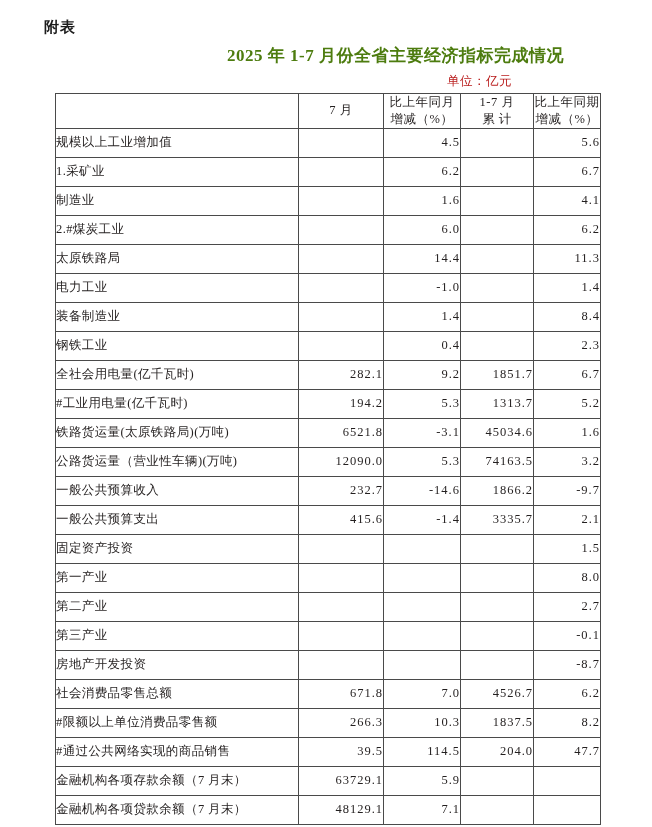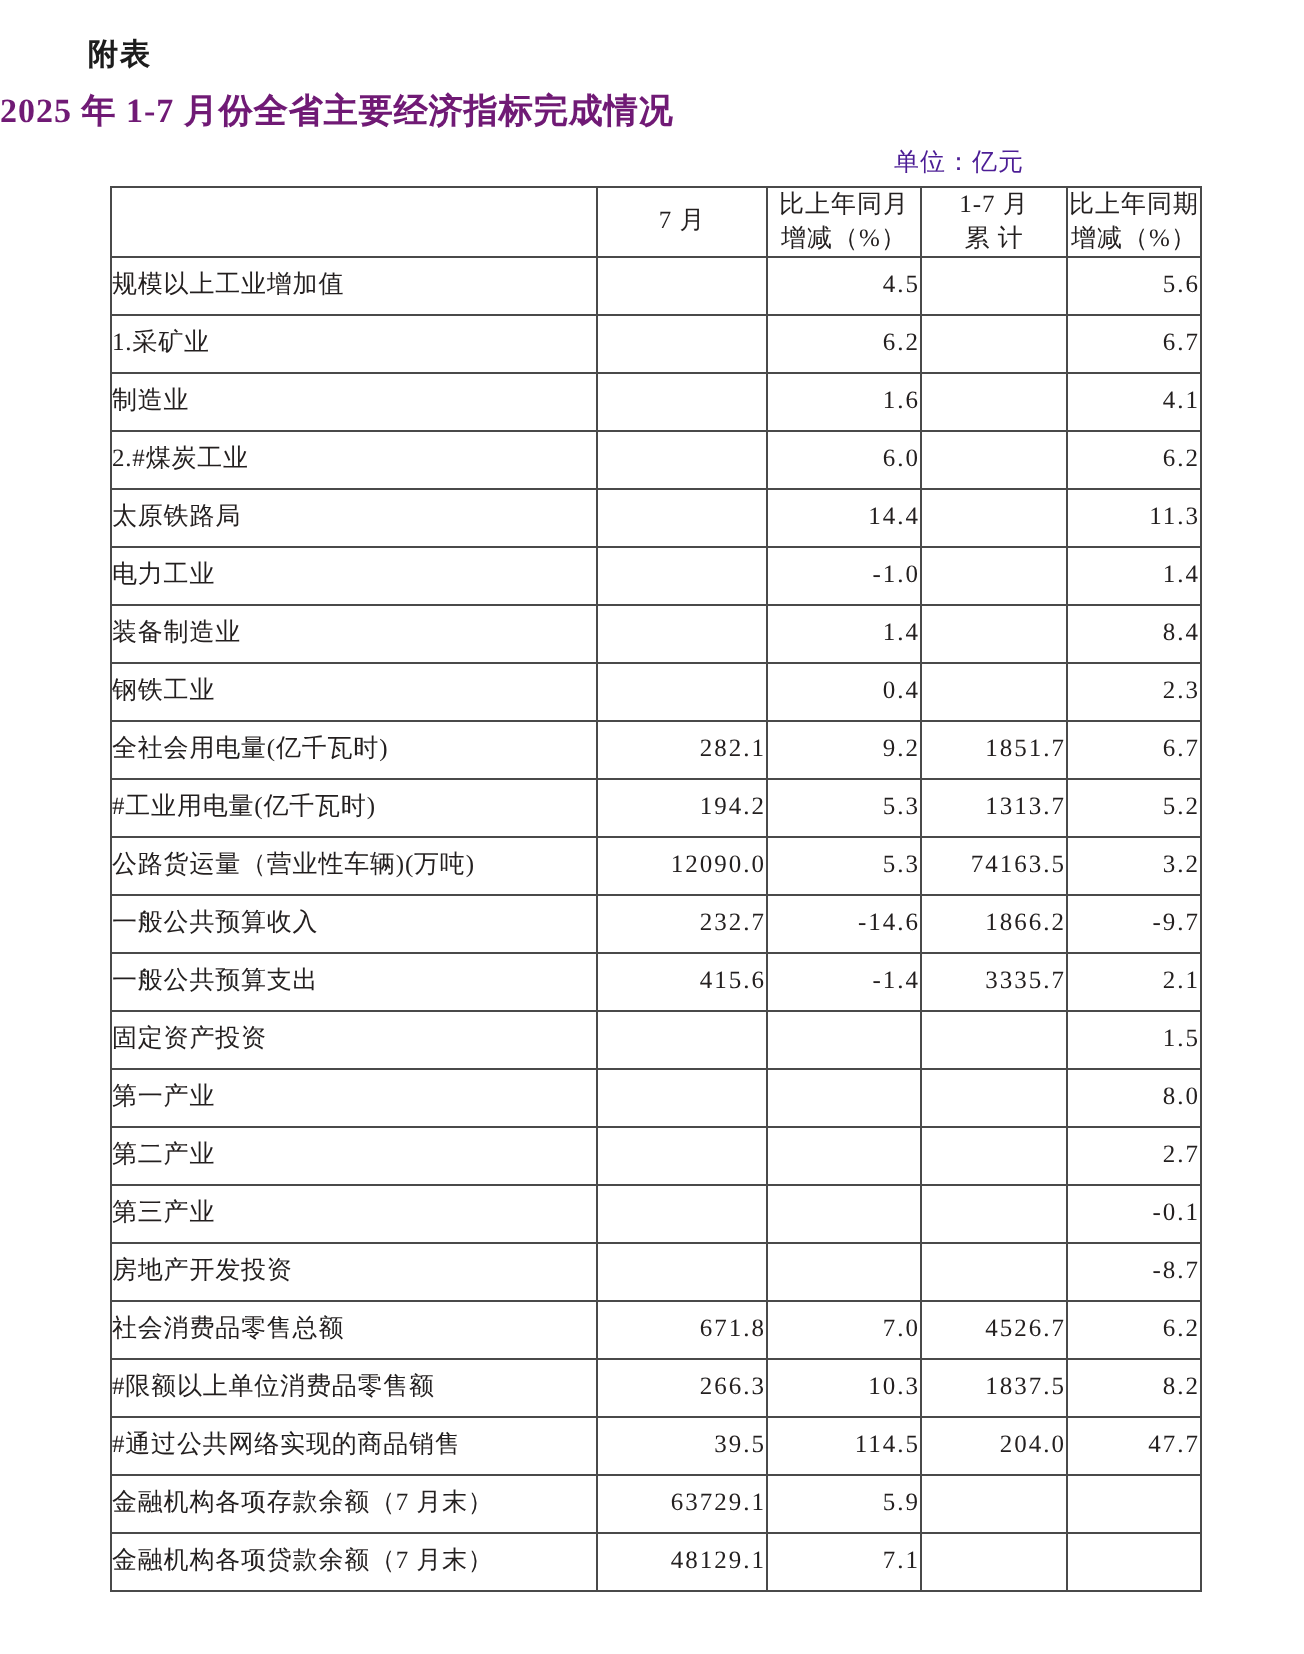--- a/index.html
+++ b/index.html
@@ -28,32 +28,32 @@
     font-size: 15px;
     font-weight: bold;
     letter-spacing: 1px;
     color: #1c1c1c;
   }
   .doc-title {
     position: absolute;
     left: 0;
     right: 0;
     top: 44px;
-    text-align: left;
+    text-align: right;
     font-size: 17px;
     font-weight: bold;
-    color: #701a75;
+    color: #4d7c0f;
     letter-spacing: 0.5px;
   }
   .unit-label {
     position: absolute;
     right: 52px;
     top: 73px;
     font-size: 12.5px;
-    color: #4c1d95;
+    color: #b91c1c;
     letter-spacing: 0.5px;
   }
   table.data-table {
     position: absolute;
     left: 55px;
     top: 93px;
     width: 545px;
     border-collapse: collapse;
     table-layout: fixed;
     font-size: 12px;
@@ -207,20 +207,27 @@
           <td class="num-cell">6.7</td>
         </tr>
         <tr>
           <td class="label-cell ind-1">#工业用电量(亿千瓦时)</td>
           <td class="num-cell">194.2</td>
           <td class="num-cell">5.3</td>
           <td class="num-cell">1313.7</td>
           <td class="num-cell">5.2</td>
         </tr>
         <tr>
+          <td class="label-cell ind-1">铁路货运量(太原铁路局)(万吨)</td>
+          <td class="num-cell">6521.8</td>
+          <td class="num-cell">-3.1</td>
+          <td class="num-cell">45034.6</td>
+          <td class="num-cell">1.6</td>
+        </tr>
+        <tr>
           <td class="label-cell ind-1">公路货运量（营业性车辆)(万吨)</td>
           <td class="num-cell">12090.0</td>
           <td class="num-cell">5.3</td>
           <td class="num-cell">74163.5</td>
           <td class="num-cell">3.2</td>
         </tr>
         <tr>
           <td class="label-cell ind-0">一般公共预算收入</td>
           <td class="num-cell">232.7</td>
           <td class="num-cell">-14.6</td>

